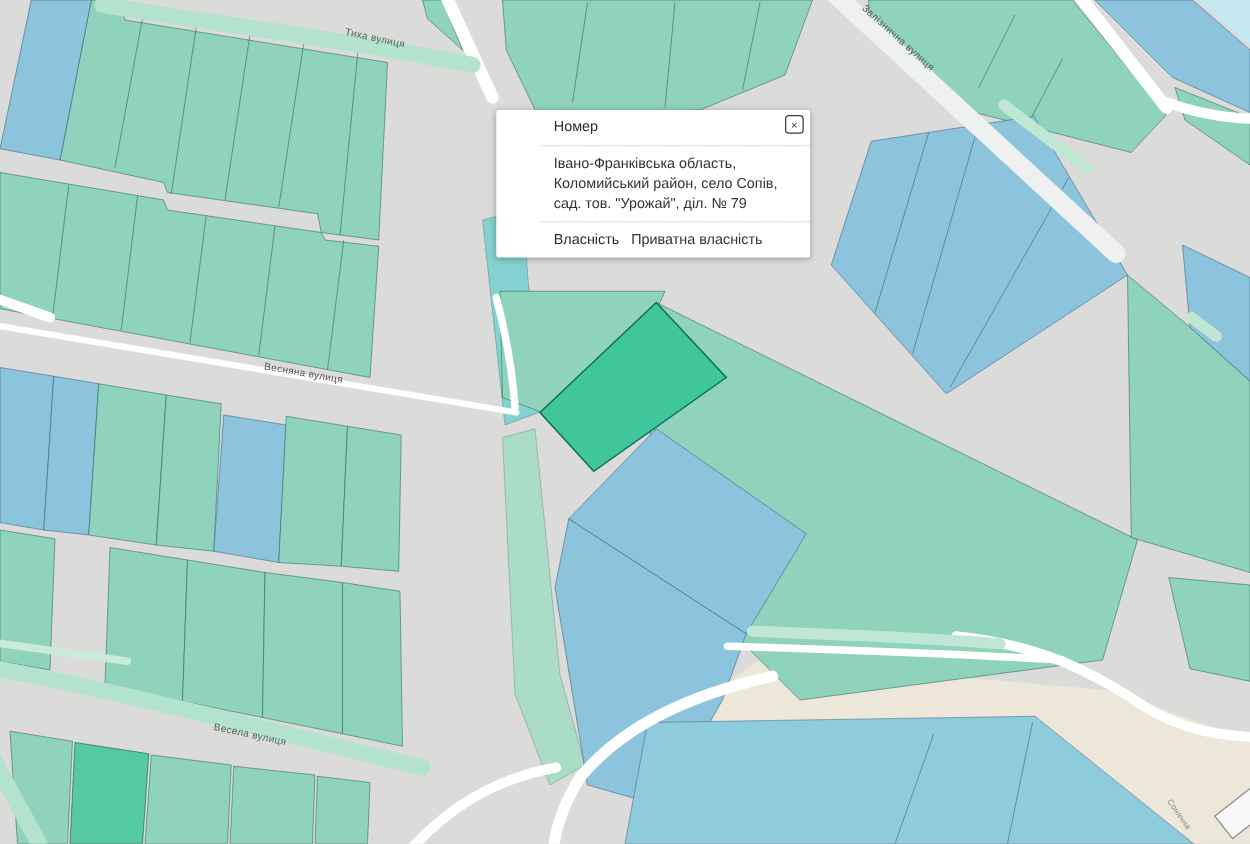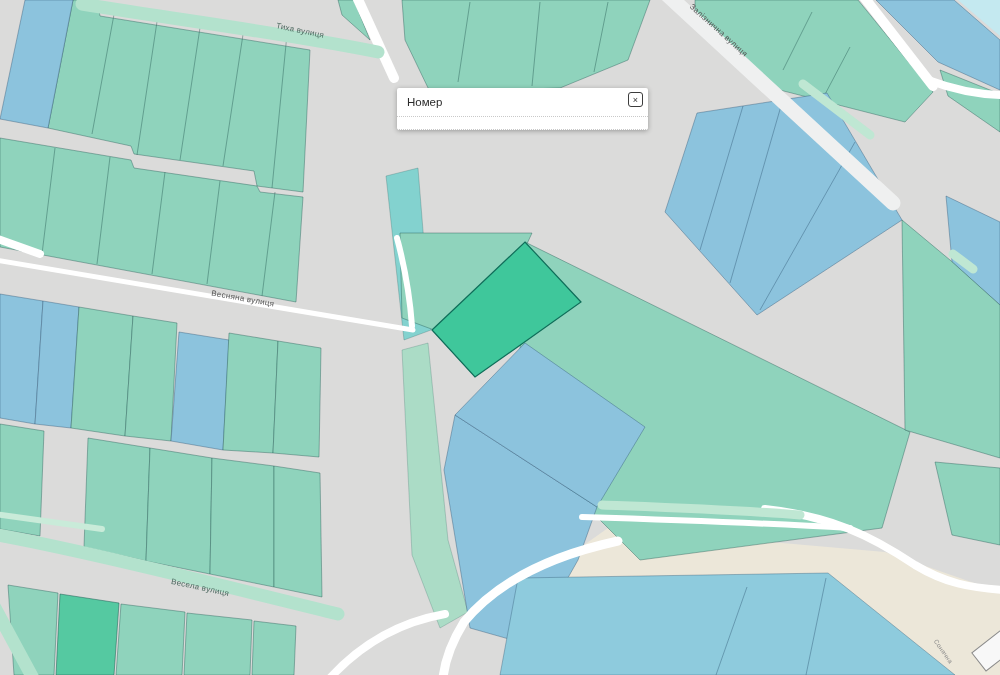--- a/index.html
+++ b/index.html
@@ -29,21 +29,21 @@
   .street-label.on-gray{fill:#555555;}
   .street-label.tiny{fill:#8a8a8a;font-size:6.5px;}
 
   .popup{
     position:absolute;left:397px;top:88px;width:251px;
     background:#ffffff;border-radius:2px;
     box-shadow:0 1px 5px rgba(0,0,0,.3);
     font-size:11.5px;color:#333;line-height:16px;
   }
   .popup-row{
-    display:flex;padding:6px 10px;
+    display:flex;padding:6px 10px;margin-left:36px;
   }
   .popup-row.sep{border-bottom:1px dotted #c9c9c9;}
   .popup-label{flex:0 0 62px;color:#2b2b2b;}
   .popup-value{flex:1;}
   .popup-close{
     position:absolute;top:4px;right:5px;width:15px;height:15px;
     border:1.5px solid #3c3c3c;border-radius:3px;background:#fff;
     font-size:9px;line-height:14px;text-align:center;color:#333;
     cursor:pointer;padding:0;
   }
@@ -141,15 +141,20 @@
   <g transform="rotate(-38 995 650)">
     <rect x="975" y="638" width="42" height="23" fill="#f8f8f8" stroke="#8b8b8b" stroke-width="1"></rect>
   </g>
 </svg>
 
 <div class="popup">
   <div class="popup-row sep">
     <div class="popup-label">Номер</div>
   </div>
   <div class="popup-row sep">
+    <div class="popup-value">Івано-Франківська область, Коломийський район, село Сопів, сад. тов. "Урожай", діл. № 79</div>
+  </div>
+  <div class="popup-row">
+    <div class="popup-label">Власність</div>
+    <div class="popup-value">Приватна власність</div>
   </div>
   <button class="popup-close">×</button>
 </div>
 
 </body></html>

